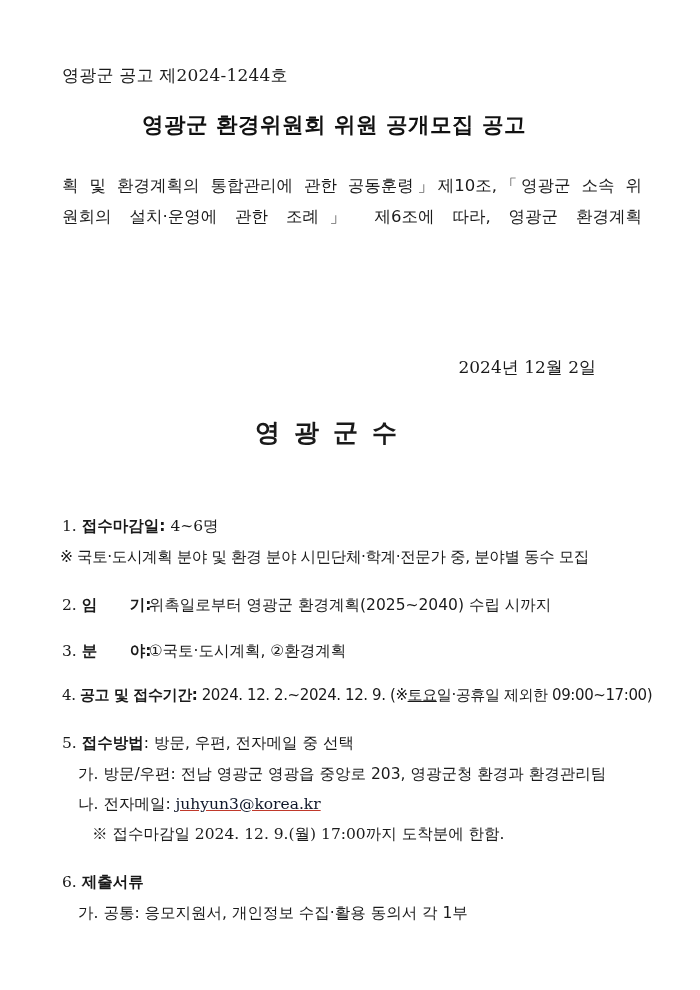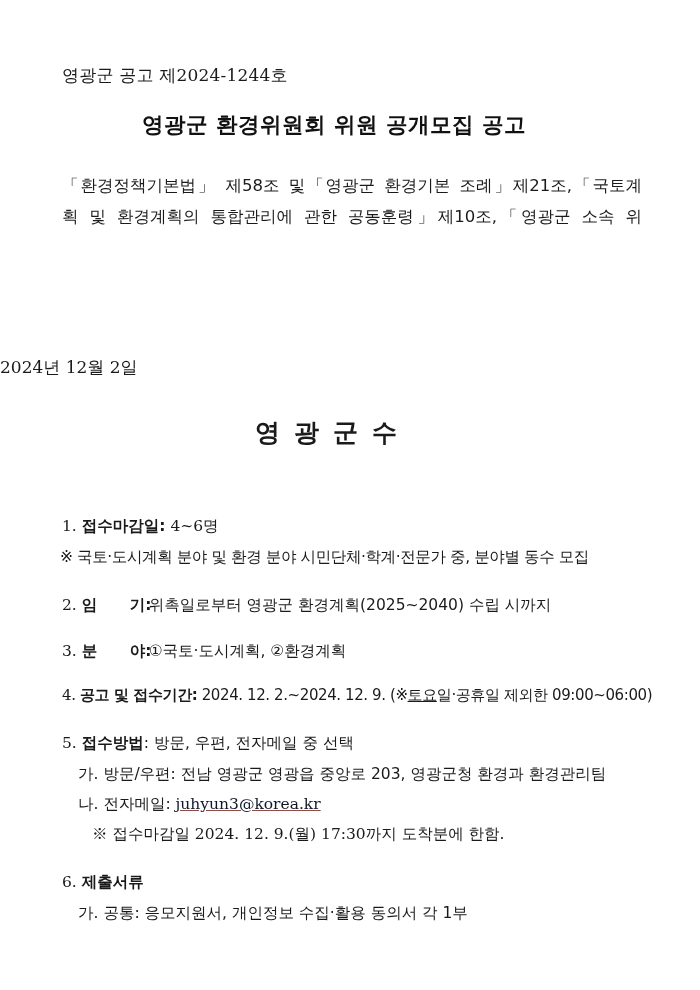--- a/index.html
+++ b/index.html
@@ -38,21 +38,21 @@
       font-size: 16.5px;
       line-height: 31px;
       text-align: justify;
       text-align-last: left;
       word-spacing: 2px;
     }
     .intro .line { display: block; white-space: nowrap; }
     .intro .line.justify { text-align: justify; text-align-last: justify; white-space: normal; }
     .date {
       left: 0; width: 596px; top: 356px;
-      text-align: left;
+      text-align: right;
       font-size: 17px;
     }
     .signer {
       left: 0; width: 652px; top: 416px;
       text-align: center;
       font-family: "DejaVu Sans", "Liberation Sans", sans-serif;
       font-weight: bold;
       font-size: 25px;
       letter-spacing: 14px;
       padding-left: 14px;
@@ -87,22 +87,22 @@
     .u { text-decoration: underline; }
   </style>
 </head>
 <body>
 
 <div class="abs doc-number">영광군 공고 제2024-1244호</div>
 
 <div class="abs doc-title">영광군 환경위원회 위원 공개모집 공고</div>
 
 <div class="abs intro">
-  <span class="line justify">「환경정책기본법」 제58조 및「영광군 환경기본 조례」제21조,「국토계</span>
   <span class="line justify">획 및 환경계획의 통합관리에 관한 공동훈령」제10조,「영광군 소속 위</span>
+  <span class="line justify">원회의 설치·운영에 관한 조례」 제6조에 따라, 영광군 환경계획</span>
 </div>
 
 <div class="abs date">2024년 12월 2일</div>
 
 <div class="abs signer">영광군수</div>
 
 <div class="abs item" style="top:516px;">
   <span class="serif">1.</span>
   <b>접수마감일:</b>
   <span class="serif">4~6명</span>
@@ -118,36 +118,36 @@
 <div class="abs item" style="top:641px;">
   <span class="serif">3.</span>
   <span class="label-spaced"><b class="a">분</b><b>야:</b></span>
   <span>①국토·도시계획, ②환경계획</span>
 </div>
 
 <div class="abs item condensed" style="top:686px; font-size:15px;">
   <span class="serif">4.</span>
   <b>공고 및 접수기간:</b>
   <span>2024. 12. 2.~2024. 12. 9.</span>
-  <span><span>(※</span><span class="u">토요</span><span>일·공휴일 제외한 09:00~06:00)</span></span>
+  <span><span>(※</span><span class="u">토요</span><span>일·공휴일 제외한 09:00~17:00)</span></span>
 </div>
 
 <div class="abs item" style="top:733px;">
   <span class="serif">5.</span>
   <b>접수방법</b><span>: 방문, 우편, 전자메일 중 선택</span>
 </div>
 <div class="abs sub" style="top:764px;">
   <span>가.</span>
   <span>방문/우편: 전남 영광군 영광읍 중앙로 203, 영광군청 환경과 환경관리팀</span>
 </div>
 <div class="abs sub" style="top:794px;">
   <span>나.</span>
   <span>전자메일: </span><span class="email-link">juhyun3@korea.kr</span>
 </div>
-<div class="abs note serif" style="top:824px;">※ 접수마감일 2024. 12. 9.(월) 17:30까지 도착분에 한함.</div>
+<div class="abs note serif" style="top:824px;">※ 접수마감일 2024. 12. 9.(월) 17:00까지 도착분에 한함.</div>
 
 <div class="abs item" style="top:872px;">
   <span class="serif">6.</span>
   <b>제출서류</b>
 </div>
 <div class="abs sub" style="top:903px;">
   <span>가.</span>
   <span>공통: 응모지원서, 개인정보 수집·활용 동의서 각 1부</span>
 </div>
 

